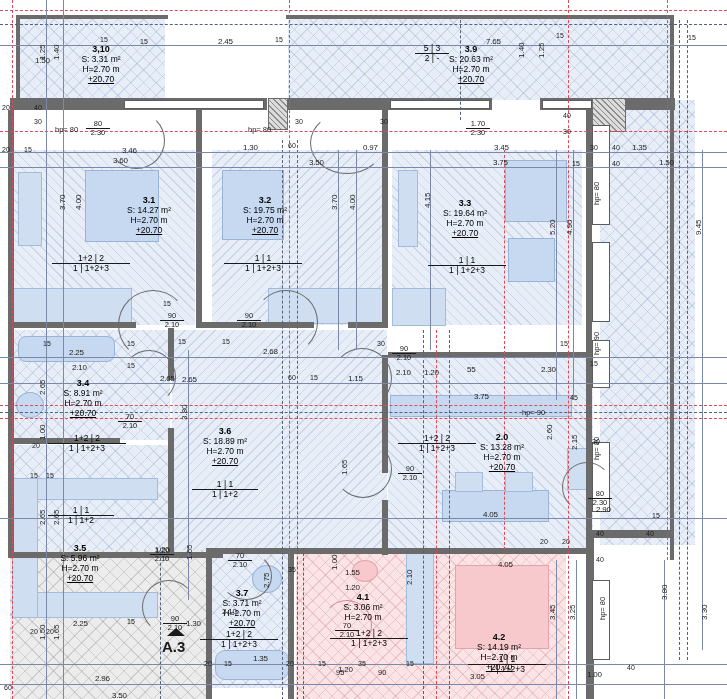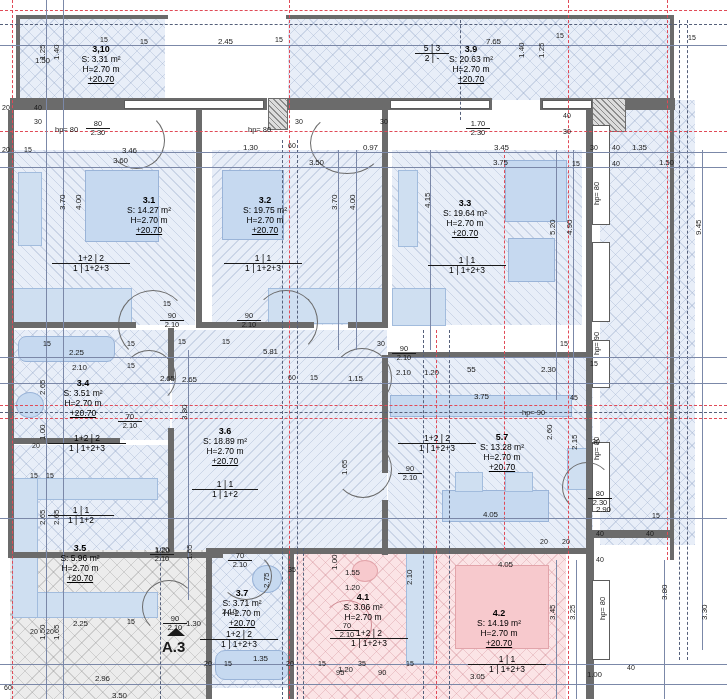--- a/index.html
+++ b/index.html
@@ -265,42 +265,42 @@
     <div class="rinfo">H=2.70 m</div>
     <div class="rinfo lvl">+20.70</div>
   </div>
   <div style="position:absolute;left:428px;top:256px;width:78px;">
     <div class="frac">1 | 1</div>
     <div class="frac fracline">1 | 1+2+3</div>
   </div>
 
   <div style="position:absolute;left:42px;top:378px;width:82px;">
     <div class="rname">3.4</div>
-    <div class="rinfo">S: 3.51 m²</div>
+    <div class="rinfo">S: 8.91 m²</div>
     <div class="rinfo">H=2.70 m</div>
     <div class="rinfo lvl">+20.70</div>
   </div>
   <div style="position:absolute;left:48px;top:434px;width:78px;">
     <div class="frac">1+2 | 2</div>
     <div class="frac fracline">1 | 1+2+3</div>
   </div>
 
   <div style="position:absolute;left:184px;top:426px;width:82px;">
     <div class="rname">3.6</div>
     <div class="rinfo">S: 18.89 m²</div>
     <div class="rinfo">H=2.70 m</div>
     <div class="rinfo lvl">+20.70</div>
   </div>
   <div style="position:absolute;left:192px;top:480px;width:66px;">
     <div class="frac">1 | 1</div>
     <div class="frac fracline">1 | 1+2</div>
   </div>
 
   <div style="position:absolute;left:460px;top:432px;width:84px;">
-    <div class="rname">5.7</div>
+    <div class="rname">2.0</div>
     <div class="rinfo">S: 13.28 m²</div>
     <div class="rinfo">H=2.70 m</div>
     <div class="rinfo lvl">+20.70</div>
   </div>
   <div style="position:absolute;left:398px;top:434px;width:78px;">
     <div class="frac">1+2 | 2</div>
     <div class="frac fracline">1 | 1+2+3</div>
   </div>
 
   <div style="position:absolute;left:40px;top:543px;width:80px;">
@@ -328,21 +328,21 @@
   <div style="position:absolute;left:325px;top:592px;width:76px;">
     <div class="rname">4.1</div>
     <div class="rinfo">S: 3.06 m²</div>
     <div class="rinfo">H=2.70 m</div>
   </div>
   <div style="position:absolute;left:330px;top:629px;width:78px;">
     <div class="frac">1+2 | 2</div>
     <div class="frac fracline">1 | 1+2+3</div>
   </div>
 
-  <div style="position:absolute;left:458px;top:608px;width:82px;">
+  <div style="position:absolute;left:458px;top:632px;width:82px;">
     <div class="rname">4.2</div>
     <div class="rinfo">S: 14.19 m²</div>
     <div class="rinfo">H=2.70 m</div>
     <div class="rinfo lvl">+20.70</div>
   </div>
   <div style="position:absolute;left:468px;top:655px;width:78px;">
     <div class="frac">1 | 1</div>
     <div class="frac fracline">1 | 1+2+3</div>
   </div>
 
@@ -356,21 +356,21 @@
       <div class="t dimtxt" style="left: 243px; top: 143px;">1.30</div>
       <div class="t dimtxt" style="left: 309px; top: 158px;">3.50</div>
       <div class="t dimtxt" style="left: 363px; top: 143px;">0.97</div>
       <div class="t dimtxt" style="left: 494px; top: 143px;">3.45</div>
       <div class="t dimtxt" style="left: 493px; top: 158px;">3.75</div>
       <div class="t dimtxt" style="left: 632px; top: 143px;">1.35</div>
       <div class="t dimtxt" style="left: 659px; top: 158px;">1.50</div>
       <div class="t dimtxt" style="left: 122px; top: 146px;">3.46</div>
       <div class="t dimtxt" style="left: 69px; top: 348px;">2.25</div>
       <div class="t dimtxt" style="left: 72px; top: 363px;">2.10</div>
-      <div class="t dimtxt" style="left: 263px; top: 347px;">5.81</div>
+      <div class="t dimtxt" style="left: 263px; top: 347px;">2.68</div>
       <div class="t dimtxt" style="left: 160px; top: 374px;">2.65</div>
       <div class="t dimtxt" style="left: 348px; top: 374px;">1.15</div>
       <div class="t dimtxt" style="left: 396px; top: 368px;">2.10</div>
       <div class="t dimtxt" style="left: 424px; top: 368px;">1.20</div>
       <div class="t dimtxt" style="left: 467px; top: 365px;">55</div>
       <div class="t dimtxt" style="left: 541px; top: 365px;">2.30</div>
       <div class="t dimtxt" style="left: 474px; top: 392px;">3.75</div>
       <div class="t dimtxt" style="left: 483px; top: 510px;">4.05</div>
       <div class="t dimtxt" style="left: 596px; top: 505px;">2.90</div>
       <div class="t dimtxt" style="left: 73px; top: 619px;">2.25</div>

